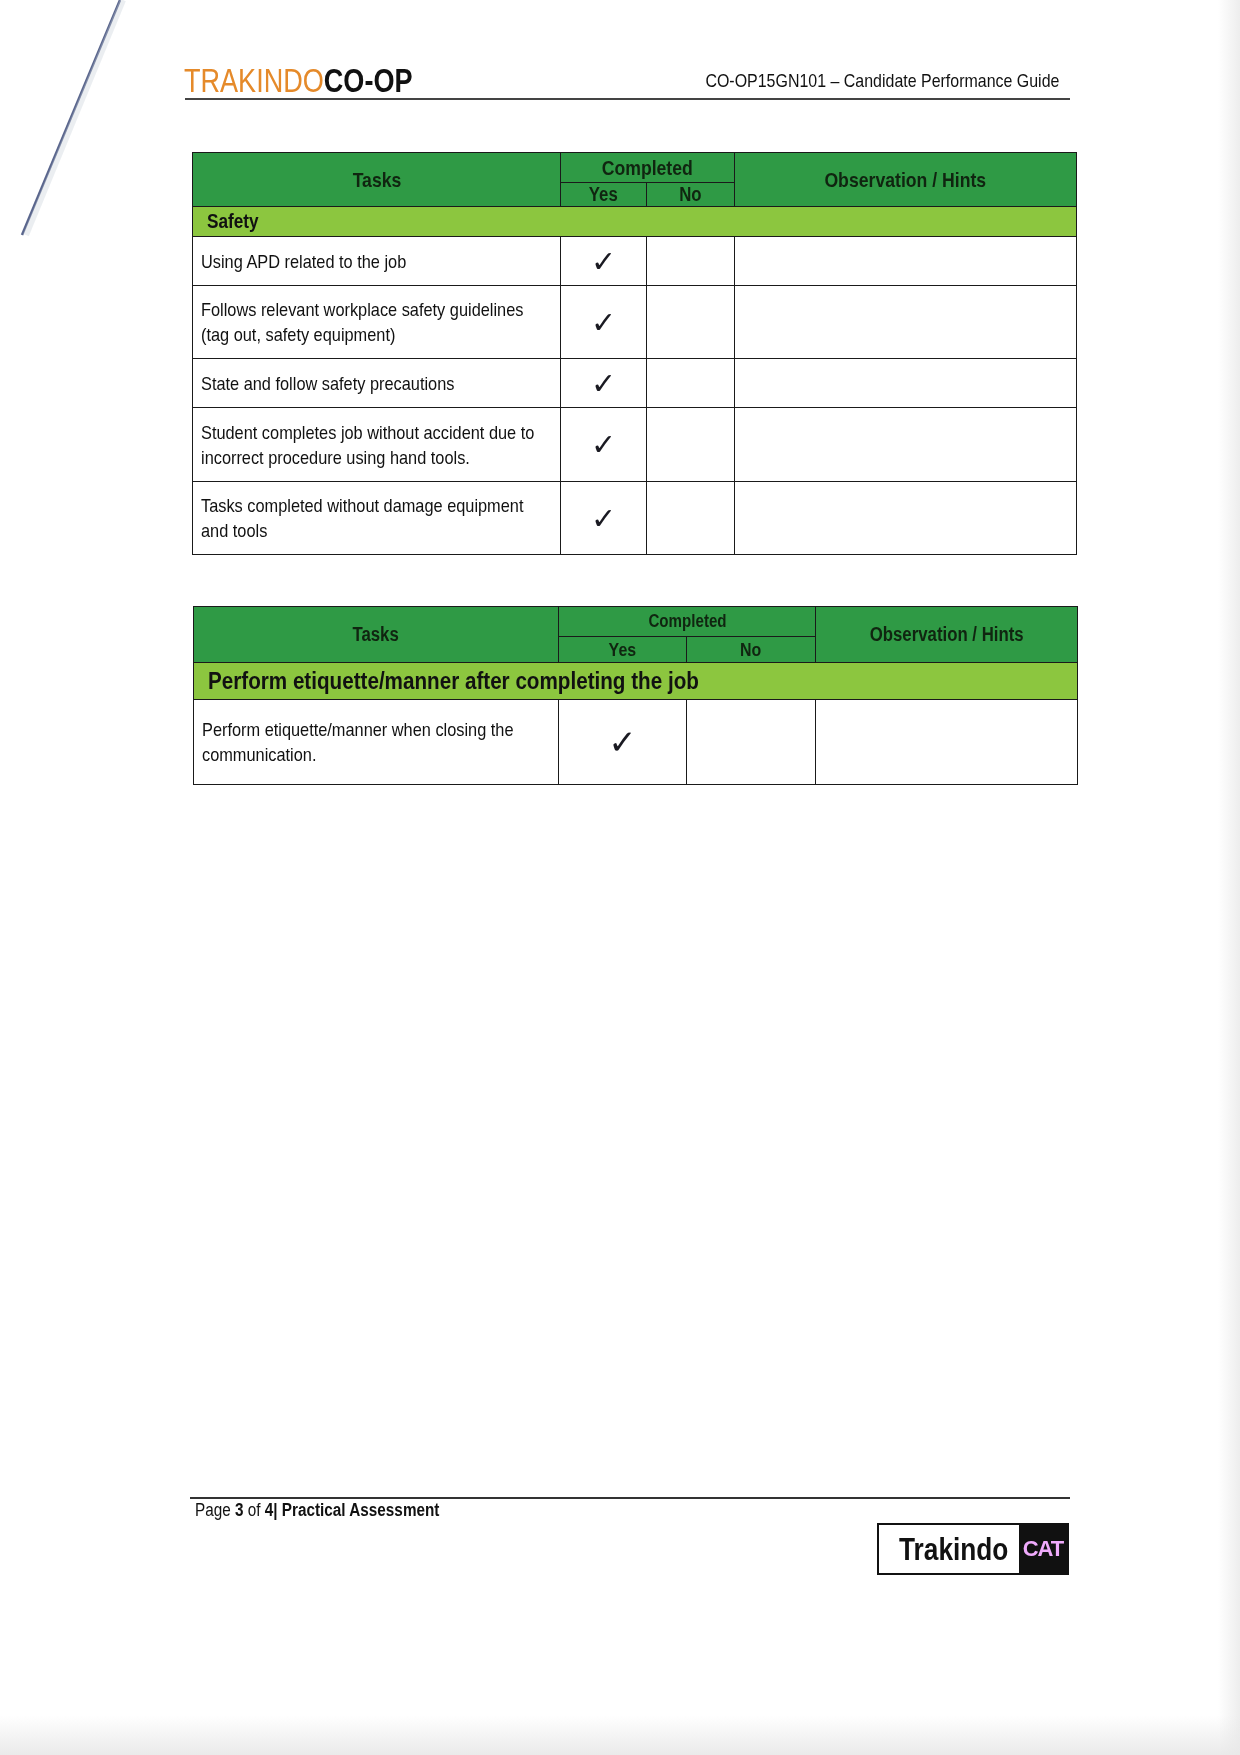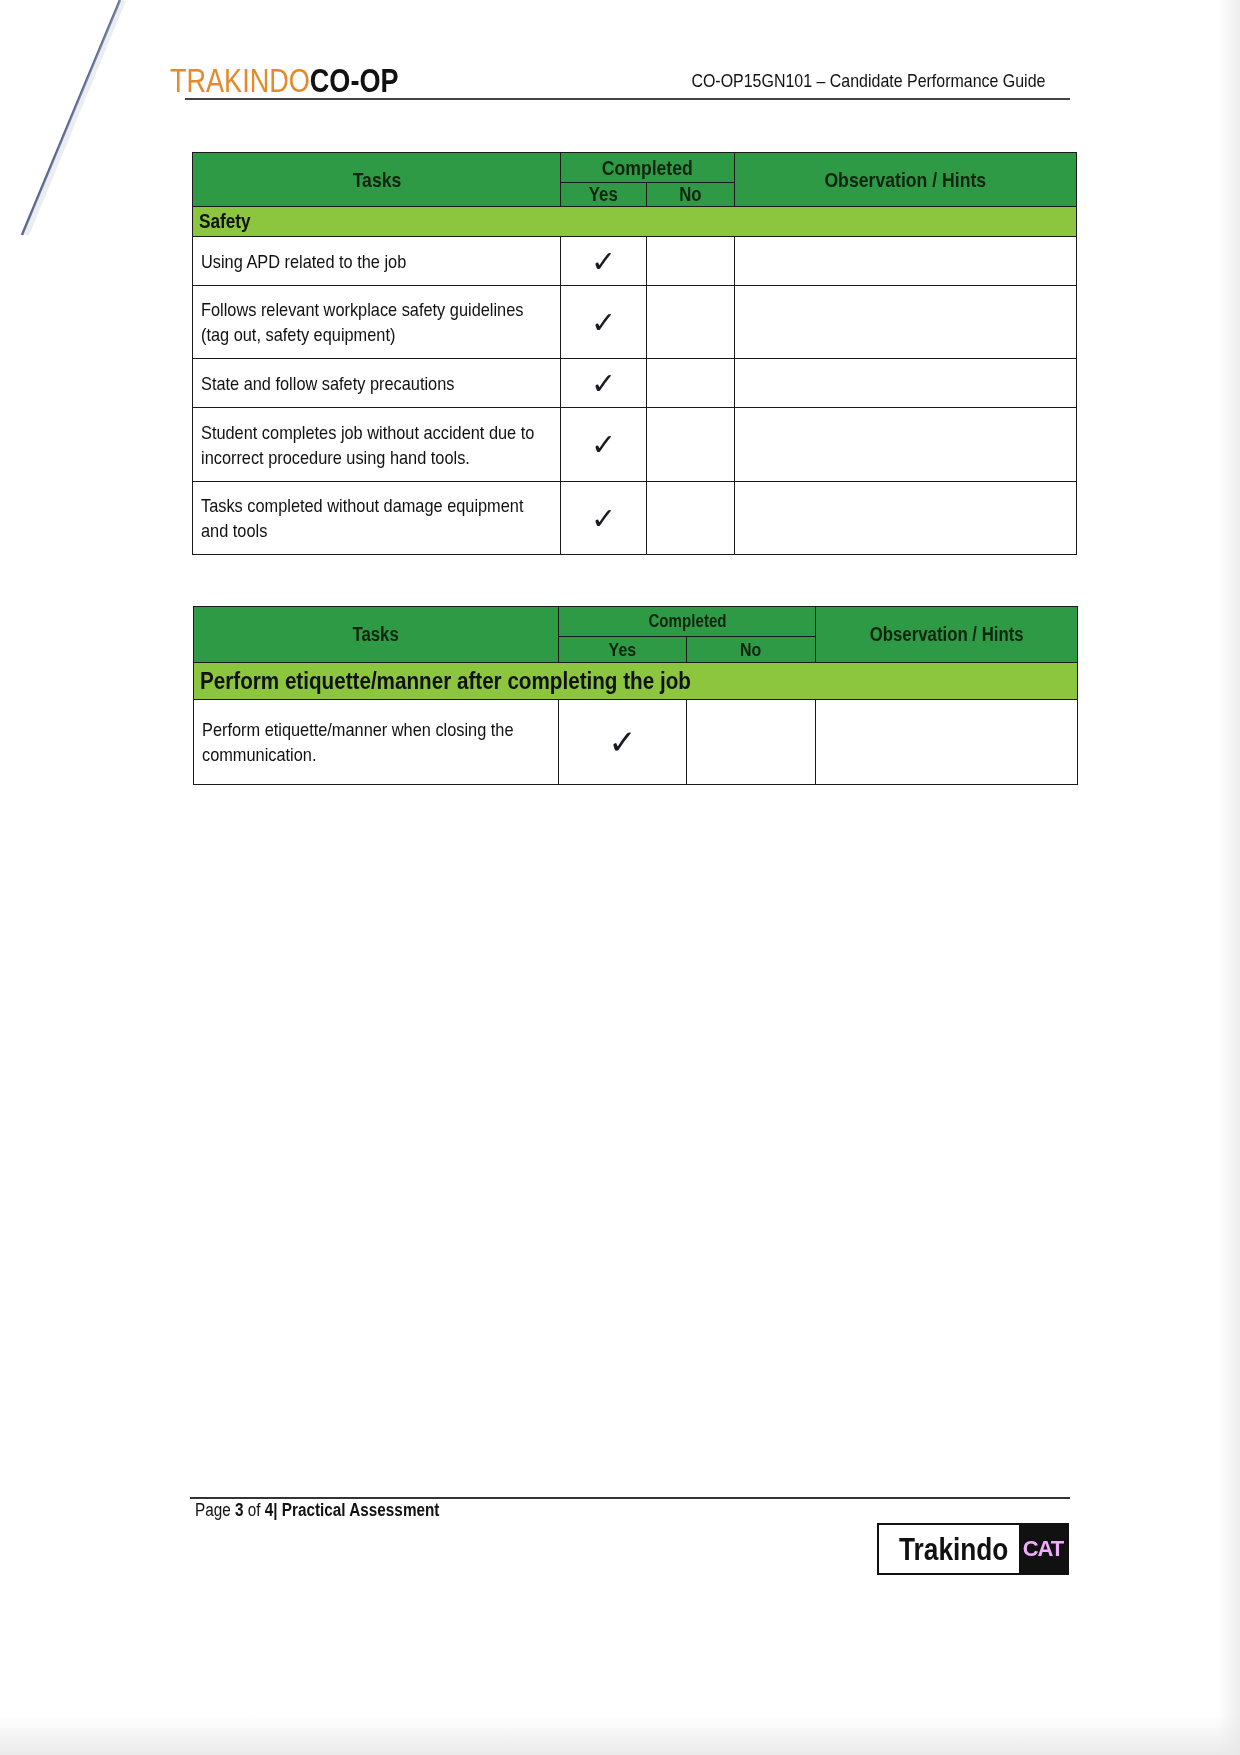--- a/index.html
+++ b/index.html
@@ -7,33 +7,33 @@
   body { position: relative; font-family: "Liberation Sans", "DejaVu Sans", sans-serif; color: #111; overflow: hidden; }
 
   .page-shadow-right { position: absolute; right: 0; top: 0; width: 22px; height: 1755px;
     background: linear-gradient(to right, rgba(255,255,255,0), rgba(235,235,235,0.9)); }
   .page-shadow-bottom { position: absolute; left: 0; bottom: 0; width: 1240px; height: 40px;
     background: linear-gradient(to bottom, rgba(255,255,255,0), rgba(232,232,232,0.9)); }
 
   .scan-mark { position: absolute; left: 0; top: 0; width: 140px; height: 260px; }
 
   
-  .doc-header { position: absolute; left: 170px; top: 60px; width: 885px; height: 40px; }
+  .doc-header { position: absolute; left: 184px; top: 60px; width: 885px; height: 40px; }
   .brand { position: absolute; left: 0; top: 2px; font-size: 33px; letter-spacing: 0; transform: scaleX(0.82); transform-origin: left top; white-space: nowrap; }
   .brand-orange { color: #e58a2a; font-weight: normal; }
   .brand-dark { color: #111; font-weight: bold; }
   .doc-code { position: absolute; right: 10px; top: 10px; font-size: 19px; transform: scaleX(0.84); transform-origin: right top; white-space: nowrap; color: #111; }
   .header-rule { position: absolute; left: 185px; top: 98px; width: 885px; height: 2px; background: #444; }
 
   
   table.assess { position: absolute; border-collapse: collapse; table-layout: fixed; margin-top: 28px; }
   table.assess td, table.assess th { border: 1.6px solid #1a1a1a; }
   .th-green { background: #2f9a45; color: #102510; font-weight: bold; text-align: center; }
   .th-green span.tx { display: inline-block; transform: scaleX(0.84); }
-  .section-row td { background: #8cc63f; color: #111; font-weight: bold; text-align: left; padding-left: 6px; }
+  .section-row td { background: #8cc63f; color: #111; font-weight: bold; text-align: left; padding-left: 14px; }
   .section-row td span.tx { display: inline-block; transform: scaleX(0.86); transform-origin: left center; white-space: nowrap; }
   .task-cell { font-size: 19px; line-height: 25px; padding: 8px 8px; vertical-align: middle; background: #fff; }
   .task-cell span.tx { display: inline-block; transform: scaleX(0.86); transform-origin: left center; width: 115%; }
   .check-cell { text-align: center; vertical-align: middle; background: #fff; }
   .blank-cell { background: #fff; }
   .check { display: inline-block; font-size: 30px; color: #1a1a22; font-family: "DejaVu Sans", sans-serif; }
 
   #t1 { left: 192px; top: 124px; width: 884px; }
   #t2 { left: 193px; top: 578px; width: 884px; }
 

